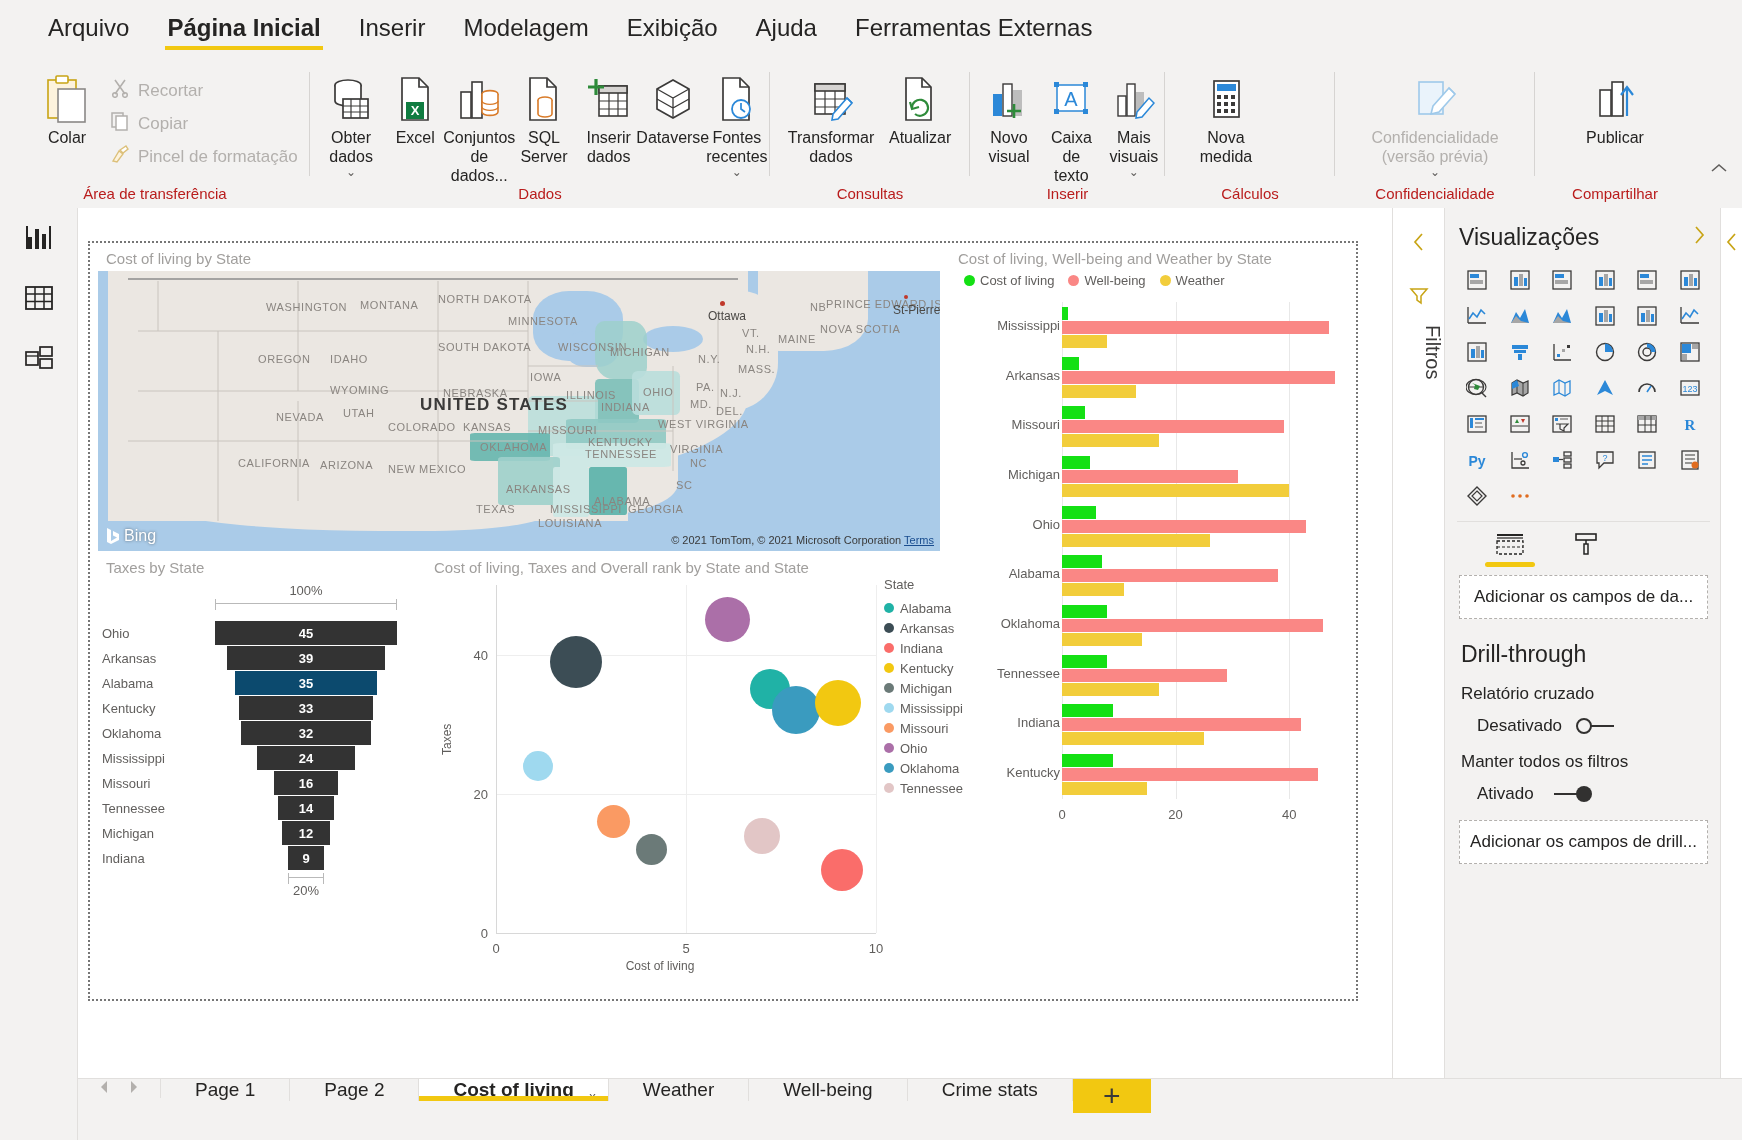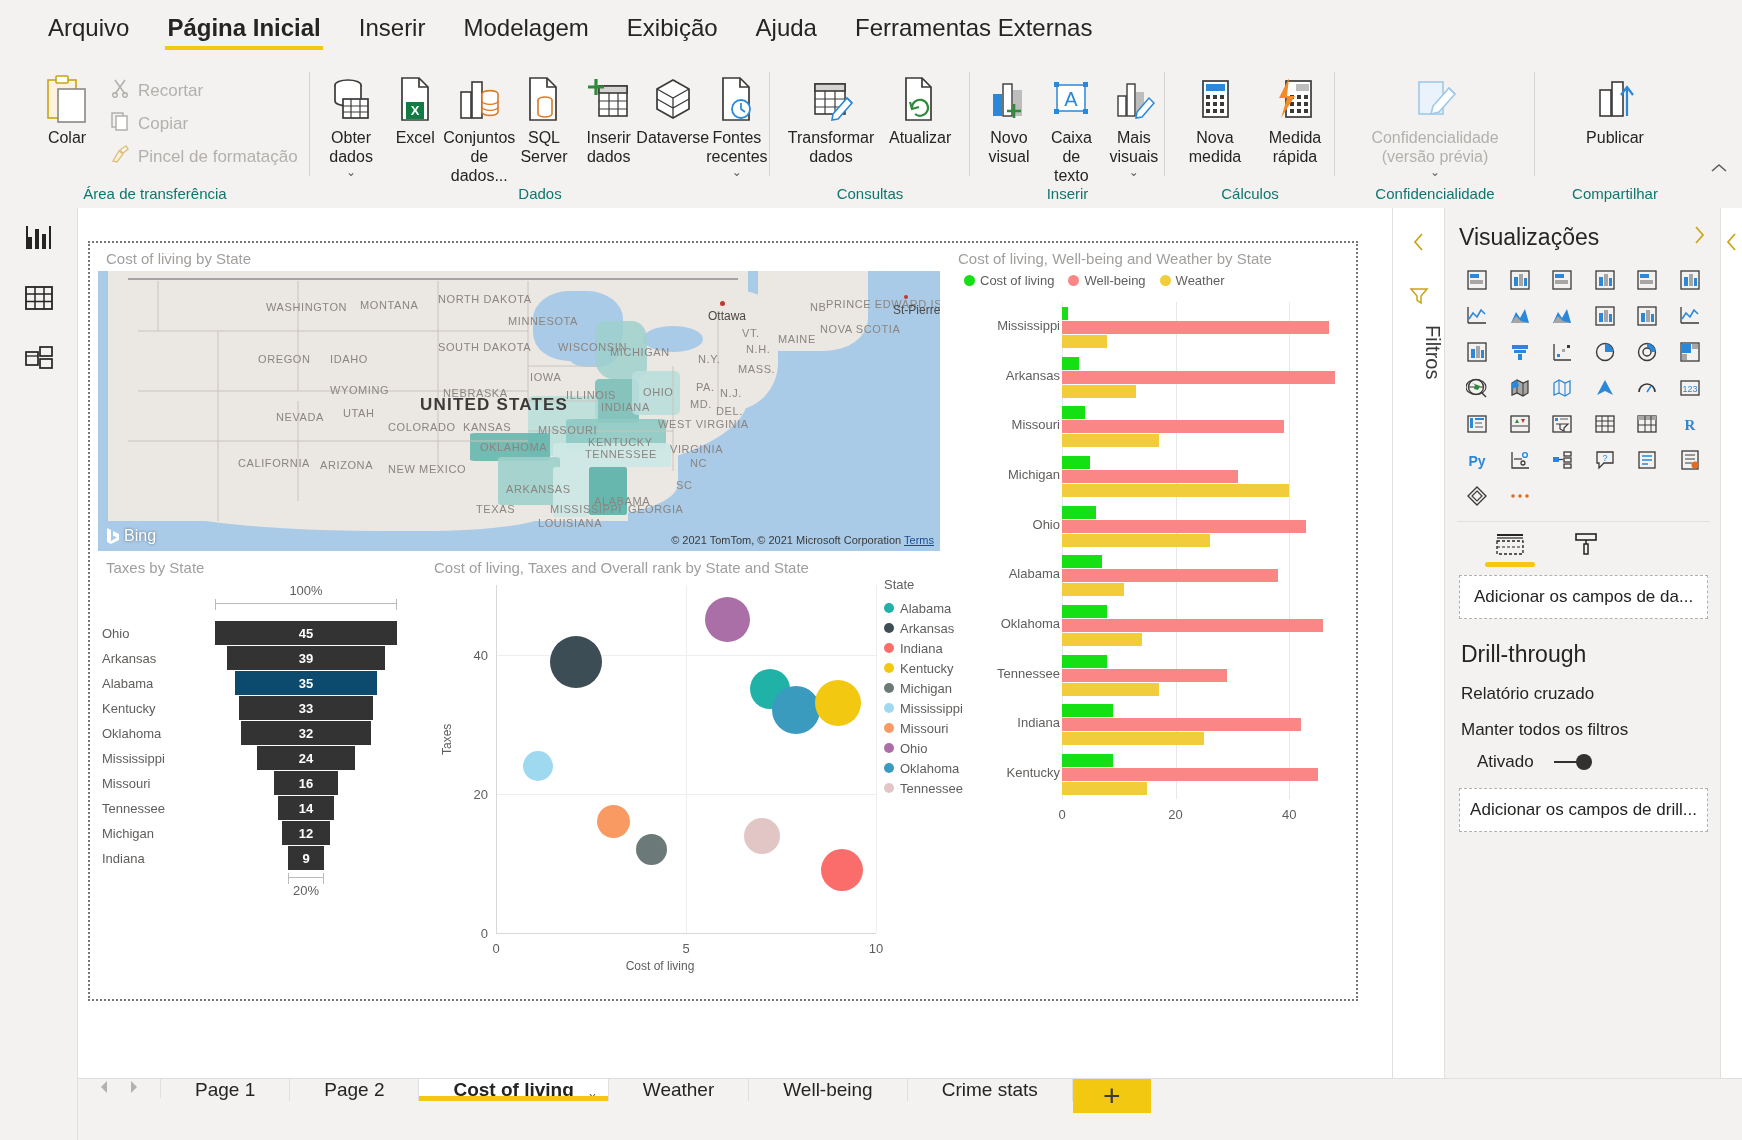--- a/index.html
+++ b/index.html
@@ -21,21 +21,21 @@
   .menu-item.active { font-weight:bold; }
   .menu-item.active::after {
     content:""; position:absolute; left:0; right:0; bottom:2px; height:4px; background:#f2c811;
   }
 
   #ribbon-body { display:flex; align-items:flex-start; height:146px; position:relative; }
   .rgroup { position:relative; height:146px; display:flex; flex-direction:column; }
   .rgroup-items { display:flex; align-items:flex-start; height:118px; padding-top:6px; }
   .rgroup-label {
     position:absolute; bottom:6px; left:0; right:0; text-align:center;
-    font-size:15px; color:#0f766e;
+    font-size:15px; color:#b91c1c;
   }
   .rgroup .sep { position:absolute; right:0; top:10px; bottom:32px; width:1px; background:#d6d4d2; }
 
   .ritem {
     display:flex; flex-direction:column; align-items:center; justify-content:flex-start;
     min-width:62px; padding:2px 7px; cursor:default;
   }
   .ritem .ico { height:58px; display:flex; align-items:center; justify-content:center; }
   .ritem .lbl { font-size:16px; line-height:19px; text-align:center; color:#252423; max-width:88px; }
   .ritem .lbl.dim { color:#b3b0ad; }
@@ -405,41 +405,20 @@
               <rect x="10" y="26" width="4" height="4"></rect>
                   <rect x="17" y="26" width="4" height="4"></rect>
                   <rect x="24" y="26" width="4" height="4"></rect>
               <rect x="10" y="33" width="4" height="4"></rect>
                   <rect x="17" y="33" width="4" height="4"></rect>
                   <rect x="24" y="33" width="4" height="4"></rect>
                 </g>
             </svg>
           </div>
           <div class="lbl">Nova medida</div>
-        </div>
-        <div class="ritem">
-          <div class="ico">
-            <svg width="40" height="46" viewBox="0 0 40 46">
-              <rect x="11" y="5" width="25" height="36" fill="#fff" stroke="#3b3a39" stroke-width="1.7"></rect>
-              <rect x="21" y="8" width="13" height="7" fill="#bdbdbd"></rect>
-              <g fill="#3b3a39">
-                  <rect x="15" y="19" width="4" height="4"></rect>
-                  <rect x="22" y="19" width="4" height="4"></rect>
-                  <rect x="29" y="19" width="4" height="4"></rect>
-              <rect x="15" y="26" width="4" height="4"></rect>
-                  <rect x="22" y="26" width="4" height="4"></rect>
-                  <rect x="29" y="26" width="4" height="4"></rect>
-              <rect x="15" y="33" width="4" height="4"></rect>
-                  <rect x="22" y="33" width="4" height="4"></rect>
-                  <rect x="29" y="33" width="4" height="4"></rect>
-                </g>
-              <path d="M14 2 L4 22 h8 L6 42 L20 20 h-8 Z" fill="#f28b29"></path>
-            </svg>
-          </div>
-          <div class="lbl">Medida rápida</div>
         </div>
       </div>
       <div class="rgroup-label">Cálculos</div>
       <div class="sep"></div>
     </div>
 
     <div class="rgroup" style="width:200px;">
       <div class="rgroup-items" style="justify-content:center; width:100%;">
         <div class="ritem" style="min-width:150px;">
           <div class="ico">
@@ -1121,20 +1100,27 @@
       </svg>
       <div class="ul"></div>
     </div>
   </div>
 
   <div class="dropzone">Adicionar os campos de da...</div>
 
   <div id="dt-title">Drill-through</div>
 
   <div class="dt-sub">Relatório cruzado</div>
+  <div class="toggle-row">
+    <span class="t-lbl">Desativado</span>
+    <span class="switch off">
+      <span class="track"></span>
+      <span class="knob"></span>
+    </span>
+  </div>
 
   <div class="dt-sub">Manter todos os filtros</div>
   <div class="toggle-row">
     <span class="t-lbl">Ativado</span>
     <span class="switch on">
       <span class="track"></span>
       <span class="knob"></span>
     </span>
   </div>
 

